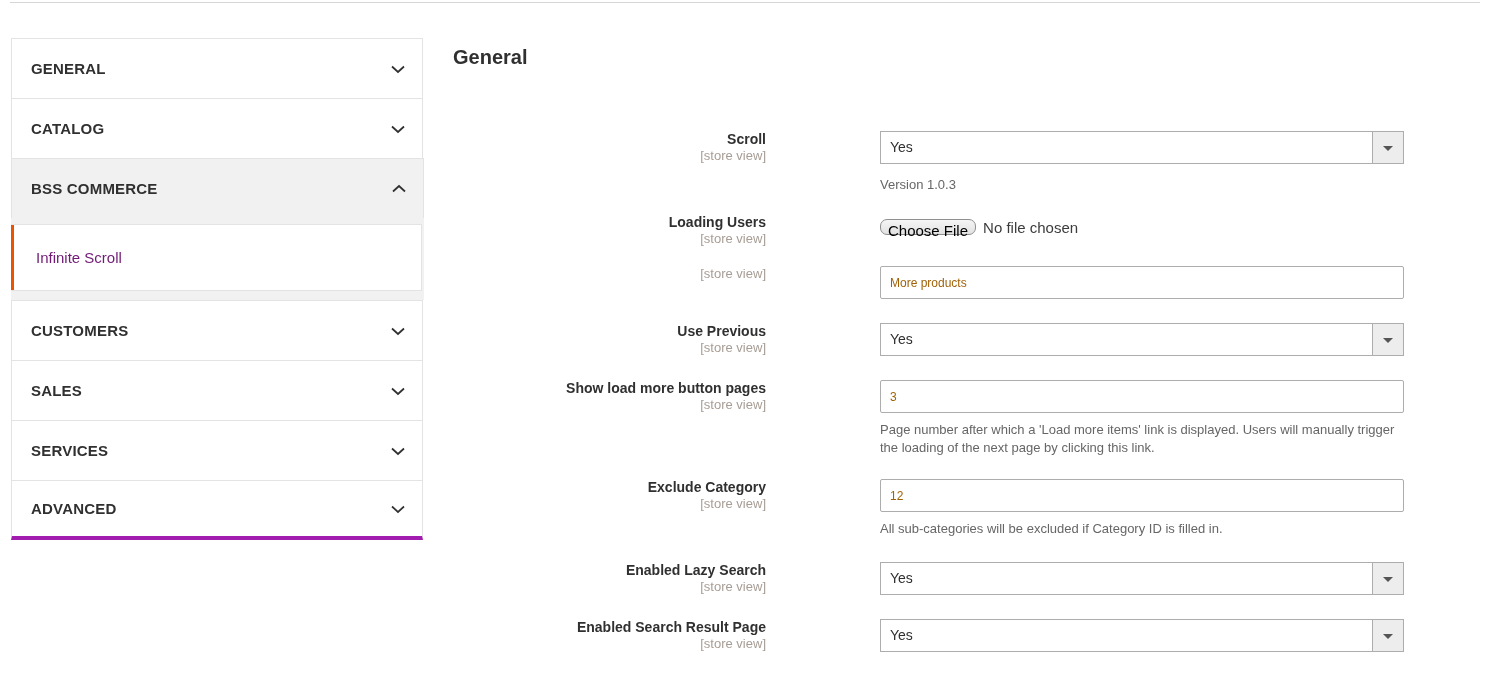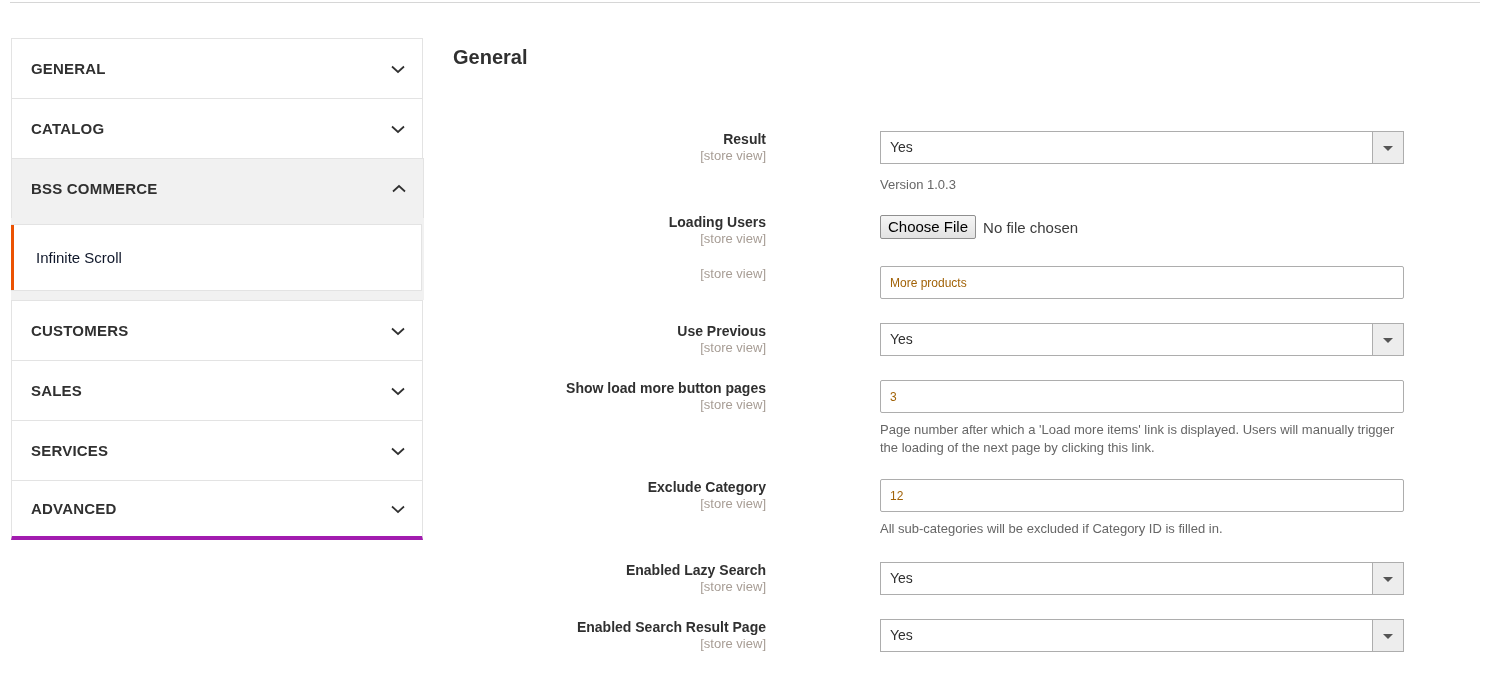--- a/index.html
+++ b/index.html
@@ -100,21 +100,21 @@
   .sb-child .bar {
     position: absolute;
     left: 0;
     top: 0;
     bottom: 0;
     width: 3px;
     background: #eb5202;
   }
   .sb-child-label {
     font-size: 15px;
-    color: #0f172a;
+    color: #701a75;
   }
 
   
   #main {
     position: absolute;
     left: 453px;
     top: 47px;
     width: 1000px;
   }
   #page-title {
@@ -212,26 +212,26 @@
     border-top: 5px solid #555555;
   }
 
   .fileinput {
     display: flex;
     align-items: center;
     height: 26px;
   }
   .filebtn {
     display: inline-block;
-    height: 24px;
+    height: 16px;
     line-height: 22px;
     padding: 0 7px;
     background: linear-gradient(#f5f5f5, #e2e2e2);
     border: 1px solid #8f8f8f;
-    border-radius: 2px;
+    border-radius: 7px;
     font-family: "Liberation Sans", sans-serif;
     font-size: 15px;
     color: #000000;
     cursor: pointer;
     white-space: nowrap;
   }
   .filename {
     margin-left: 7px;
     font-size: 15px;
     color: #3c3c3c;
@@ -329,21 +329,21 @@
   </div>
 
   <div id="main">
 
     <h1 id="page-title">General</h1>
 
     <div class="fields">
 
       <div class="field" style="top:84px;">
         <div class="label-col">
-          <span class="lbl">Result</span>
+          <span class="lbl">Scroll</span>
           <span class="scope">[store view]</span>
         </div>
         <div class="ctrl-col">
           <div class="selwrap">
             <span class="selval">Yes</span>
             <span class="arrowbox">
                 <span class="tri"></span>
               </span>
           </div>
           <div class="note-small" style="margin-top:12px;">Version 1.0.3</div>

